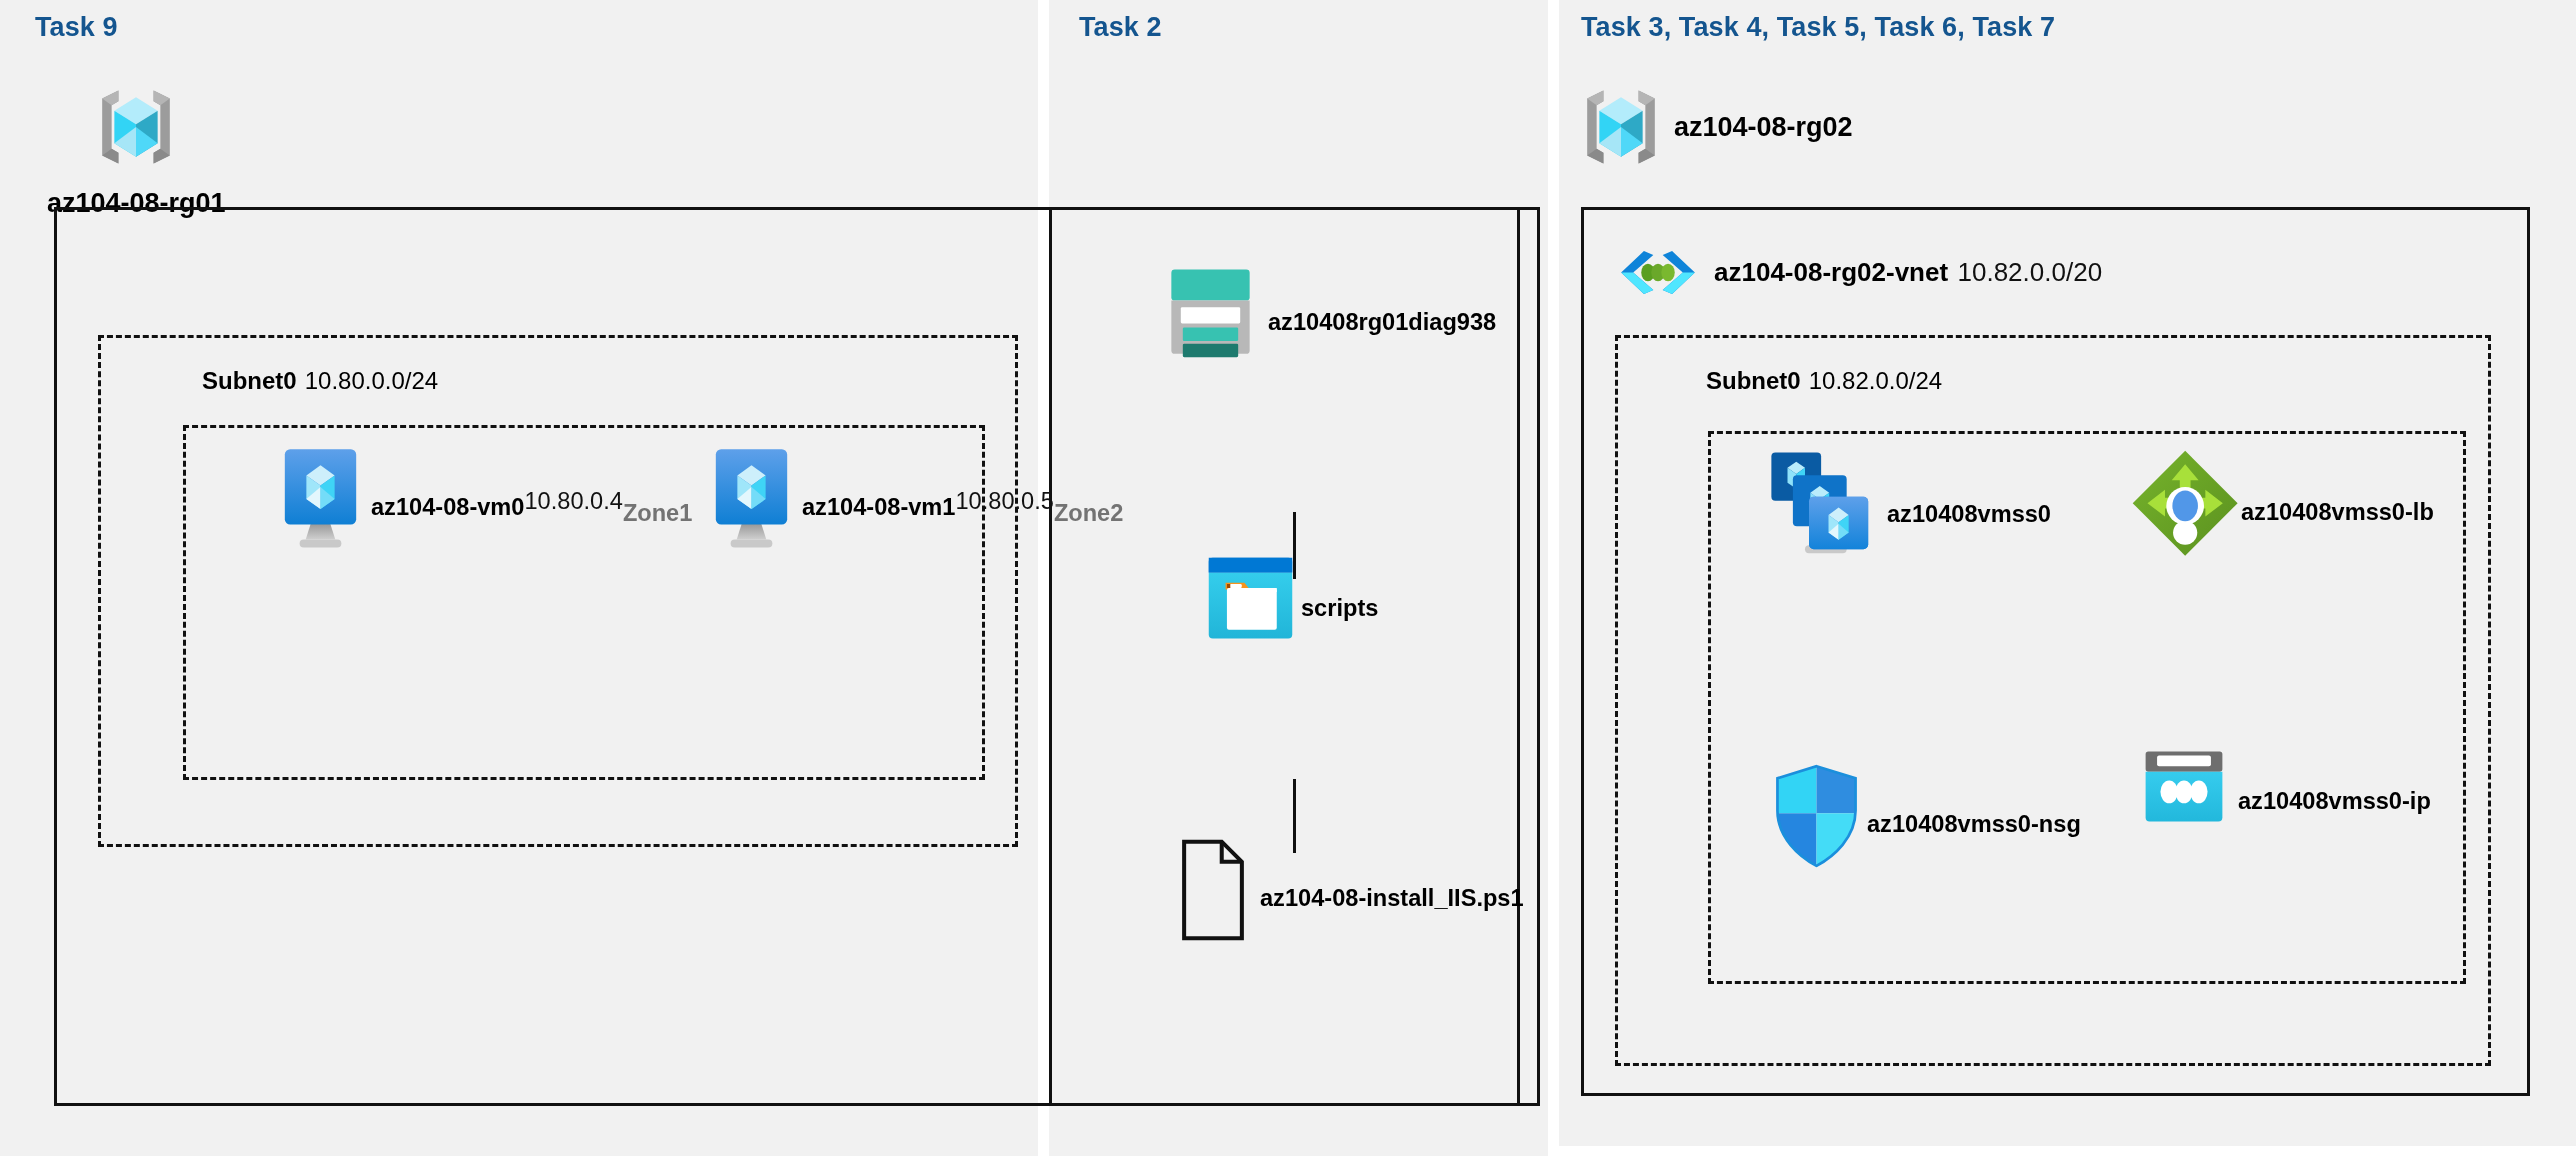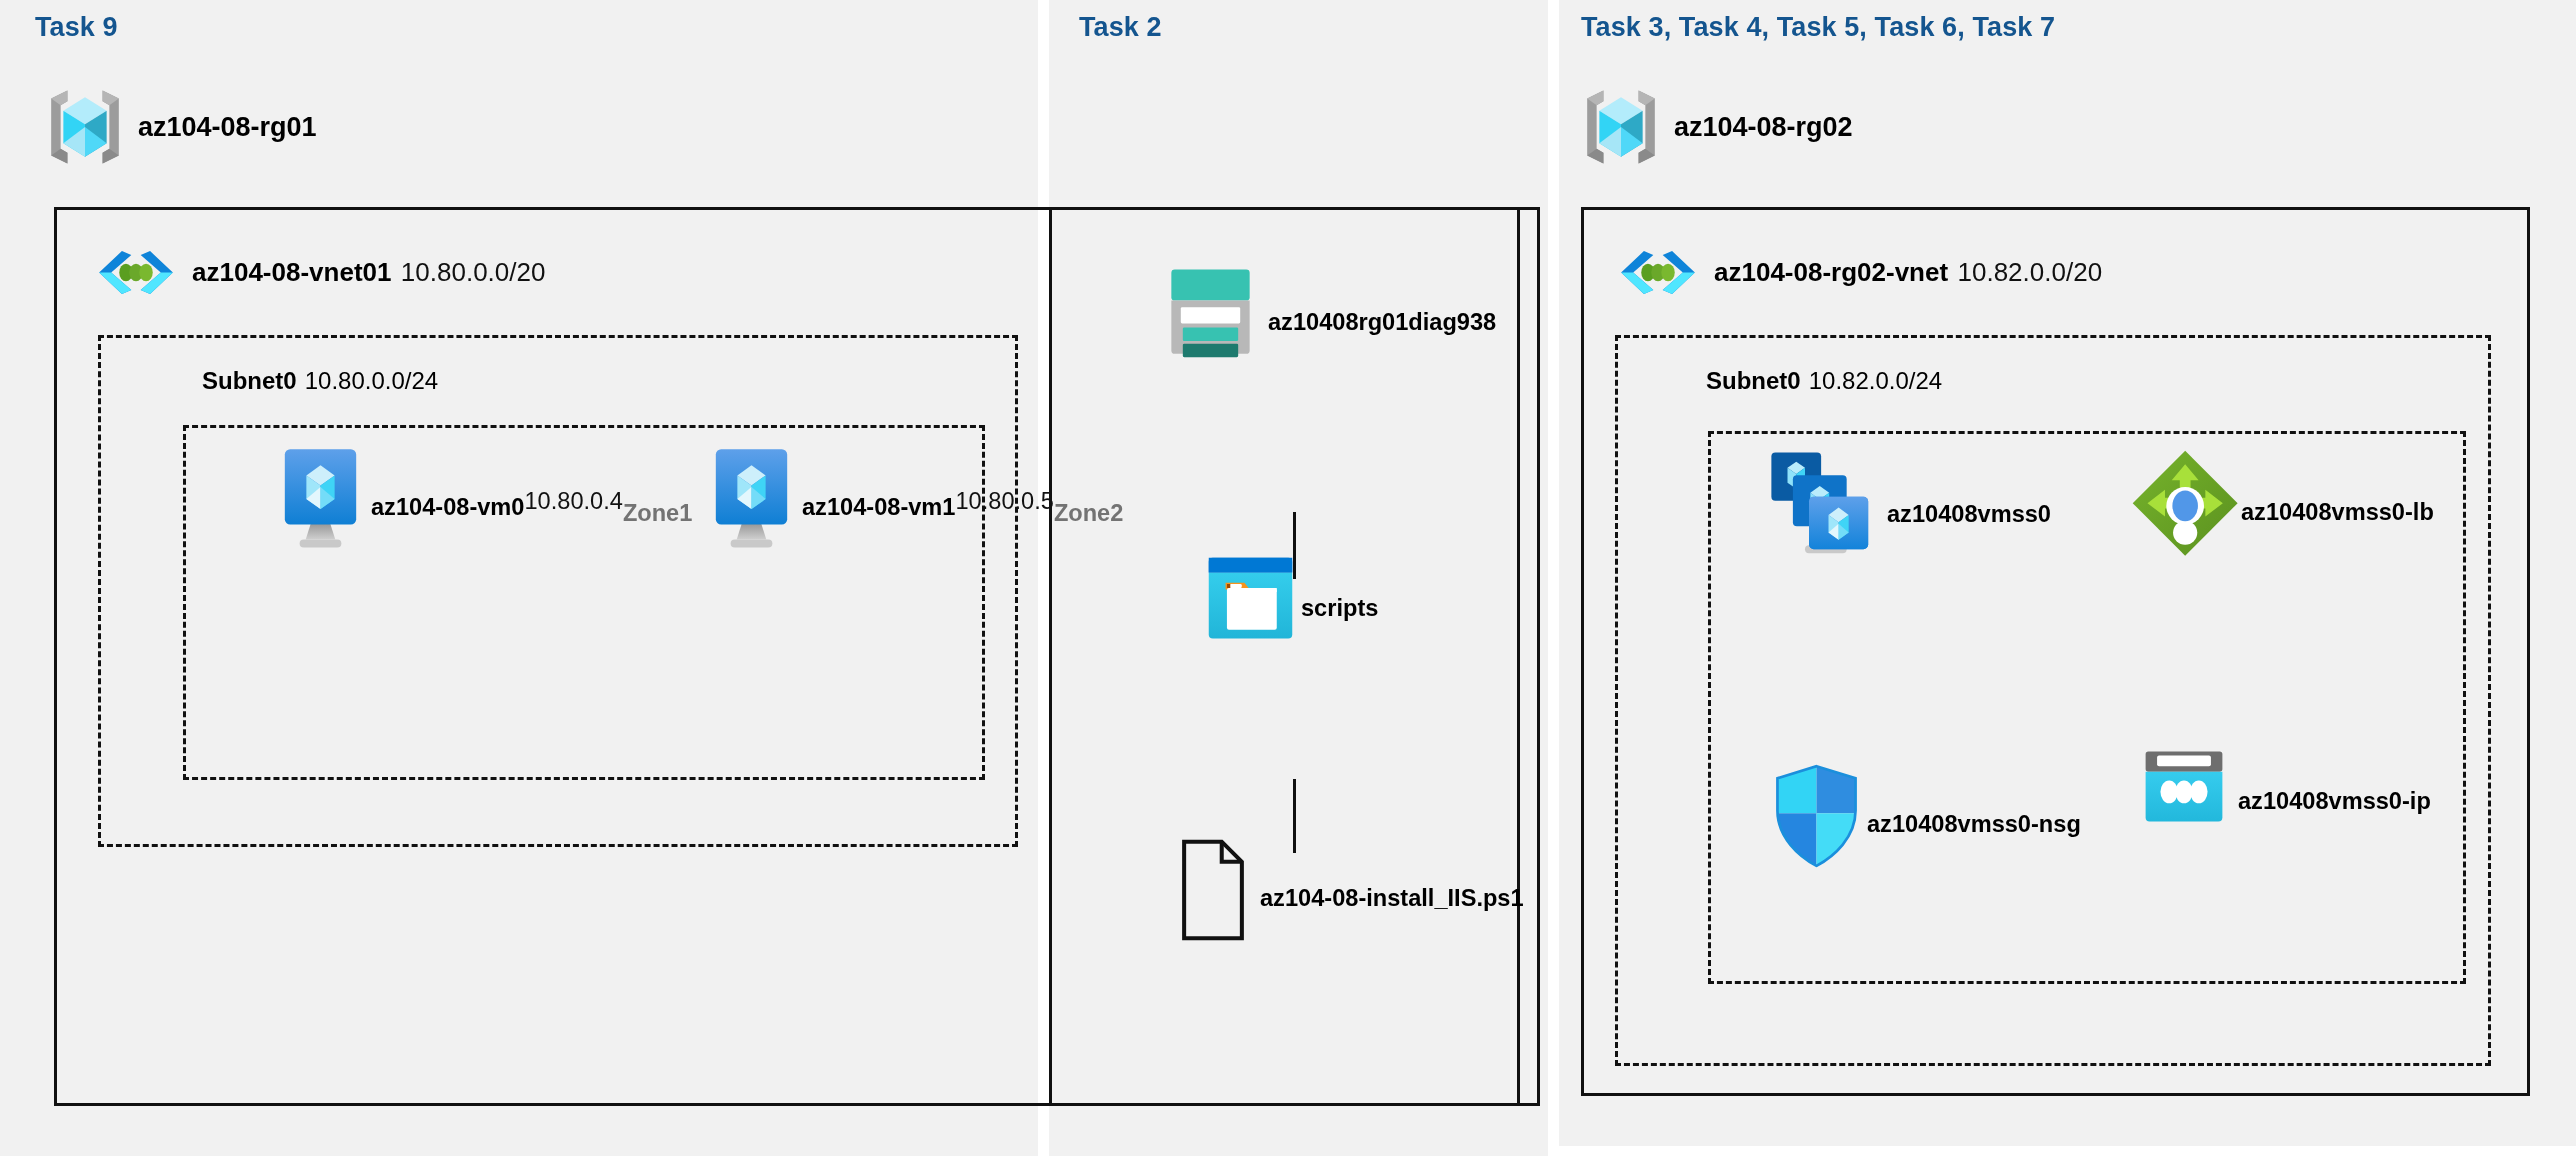--- a/index.html
+++ b/index.html
@@ -39,21 +39,21 @@
   #title-task2 { left: 1079px; top: 12px; }
   #title-task3 { left: 1581px; top: 12px; }
 
   
   .rg-row {
     position: absolute;
     display: flex;
     align-items: center;
     gap: 15px;
   }
-  #rg-row-01 { left: 47px;   top: 81px; }
+  #rg-row-01 { left: 47px;   top: 81px; flex-direction: column; }
   #rg-row-02 { left: 1583px; top: 81px; }
   .rg-label {
     font-size: 27px;
     font-weight: bold;
     color: #000;
     white-space: nowrap;
   }
 
   
   .solid-box {
@@ -214,39 +214,20 @@
         <polygon points="88,44 56,64 56,112 88,92" fill="#2ea9c6"></polygon>
         <polygon points="24,92 56,68 56,112" fill="#a6e6f7"></polygon>
         <polygon points="88,92 56,68 56,112" fill="#4fd8f8"></polygon>
       </svg>
     </span>
     <span class="rg-label">az104-08-rg02</span>
   </div>
 
   <div class="solid-box" id="vnet-box-01"></div>
 
-  <div class="vnet-row" id="vnet-row-01">
-    <span>
-      <svg width="80" height="67" viewBox="0 0 118 100">
-
-        <polygon points="4,50 38,18 52,24 22,50 52,76 38,82" fill="#0f84d9"></polygon>
-        <polygon points="4,50 22,50 52,76 38,82" fill="#50e6ff"></polygon>
-
-        <polygon points="114,50 80,18 66,24 96,50 66,76 80,82" fill="#0f84d9"></polygon>
-        <polygon points="114,50 96,50 66,76 80,82" fill="#50e6ff"></polygon>
-
-        <ellipse cx="44" cy="50" rx="10" ry="13" fill="#5a9e20"></ellipse>
-        <ellipse cx="59" cy="50" rx="10" ry="13" fill="#6aa82a"></ellipse>
-        <ellipse cx="74" cy="50" rx="10" ry="13" fill="#7ab82f"></ellipse>
-      </svg>
-    </span>
-    <span>
-      <span class="vnet-name">az104-08-vnet01</span><span class="vnet-cidr">10.80.0.0/20</span>
-    </span>
-  </div>
 
   <div class="dashed-box" id="subnet-box-01"></div>
   <div class="subnet-label" id="subnet-label-01">
     <b>Subnet0</b><span class="cidr">10.80.0.0/24</span>
   </div>
   <div class="dashed-box" id="zone-box-01"></div>
 
   <div class="node" id="node-vm0">
     <span>
       <svg width="101" height="108" viewBox="0 0 150 160">

